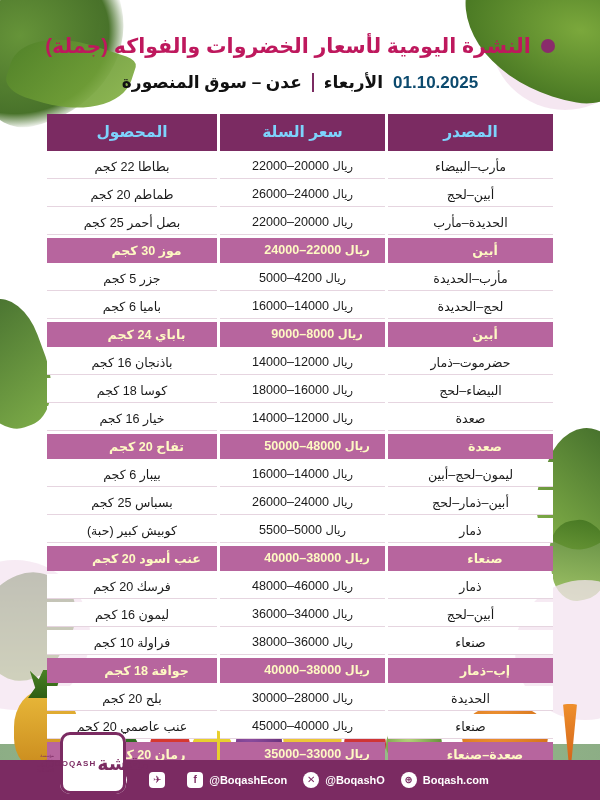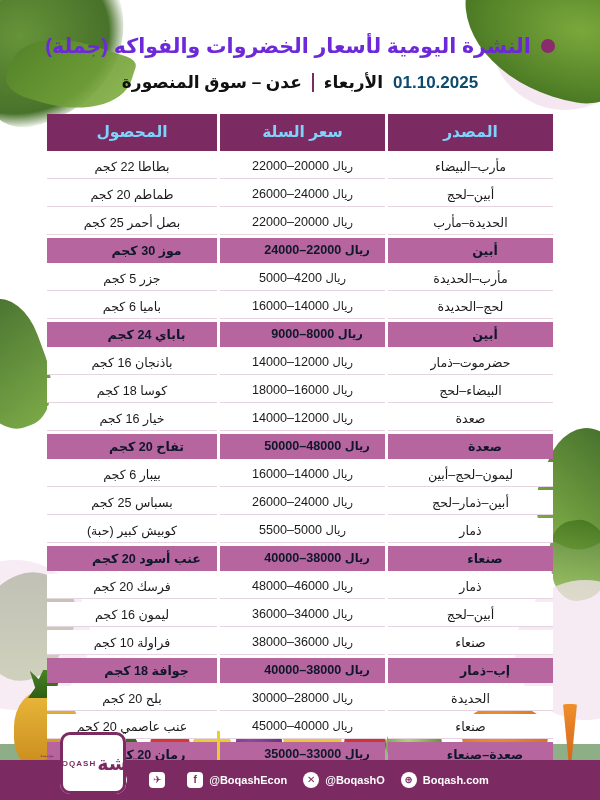--- a/index.html
+++ b/index.html
@@ -118,21 +118,21 @@
   .title-dot {
     width: 14px; height: 14px;
     border-radius: 50%;
     background: #8a2b6b;
     display: inline-block;
     flex: 0 0 auto;
   }
   .main-title {
     font-size: 20.5px;
     font-weight: bold;
-    color: #6d28d9;
+    color: #be185d;
     letter-spacing: .2px;
     white-space: nowrap;
   }
   .subtitle-row {
     margin-top: 14px;
     display: flex;
     justify-content: center;
     align-items: center;
     gap: 10px;
     font-size: 17px;
@@ -171,21 +171,21 @@
     background: #ffffff;
     font-size: 12.6px;
     color: #1a1a1a;
     text-align: center;
     padding: 4.5px 4px;
     border-bottom: 1px solid #e6d5e0;
     white-space: nowrap;
   }
   tr.hl td {
     background: #b7659e;
-    color: #0f172a;
+    color: #fef9c3;
     font-weight: bold;
     border-bottom: 1px solid #b7659e;
     padding-left: 33px;
   }
   col.c-src { width: 33%; }
   col.c-price { width: 33%; }
   col.c-prod { width: 34%; }
   .riyal { font-size: 11.4px; }
 
   

